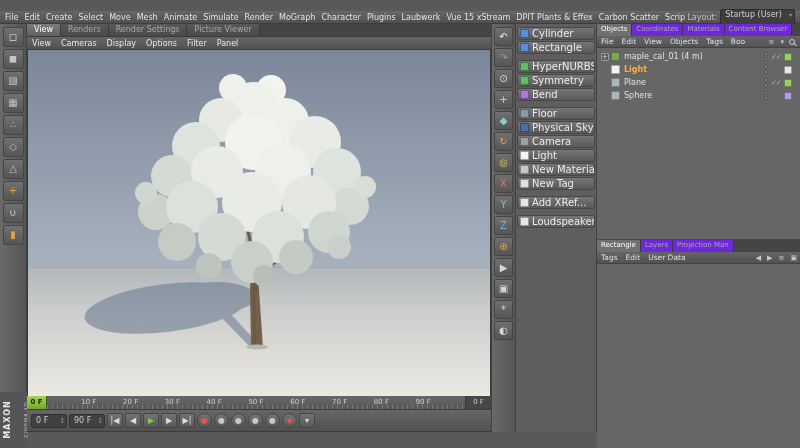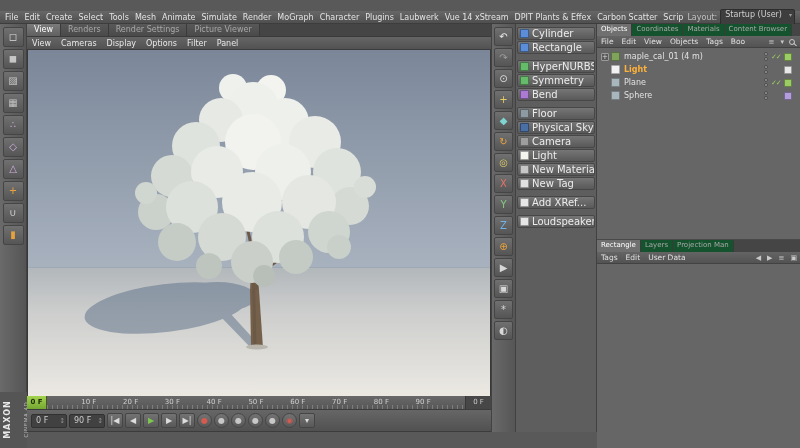--- a/index.html
+++ b/index.html
@@ -79,21 +79,21 @@
   .cmd-panel{position:absolute;left:516px;top:24px;width:81px;bottom:16px;background:#5e5e5e;border-right:1px solid #414141;
              display:flex;flex-direction:column;gap:1px;padding:3px 1px;overflow:hidden}
   .cmd-btn{height:13px;flex:none;display:flex;align-items:center;gap:3px;background:linear-gradient(#767676,#595959);
            border:1px solid #474747;border-radius:2px;font-size:10px;color:#ececec;padding:0 2px;white-space:nowrap;overflow:hidden}
   .cmd-btn.gap{margin-top:5px}
   .cmd-icon{width:9px;height:9px;border-radius:1px;flex:none;border:1px solid rgba(0,0,0,.35)}
 
   
   .right-panel{position:absolute;left:597px;top:24px;right:0;bottom:0;background:#656565;display:flex;flex-direction:column}
   .panel-tabs{display:flex;height:12px;background:#454545;font-size:7px;color:#a9a9a9;align-items:stretch}
-  .panel-tab{padding:0 4px;line-height:11px;background:#14532d;border-right:1px solid #3a3a3a;white-space:nowrap}
+  .panel-tab{padding:0 4px;line-height:11px;background:#6d28d9;border-right:1px solid #3a3a3a;white-space:nowrap}
   .panel-tab.active{background:#707070;color:#fff}
   .panel-menu{display:flex;height:12px;background:linear-gradient(#646464,#535353);border-bottom:1px solid #424242;
               font-size:7.5px;color:#e0e0e0;align-items:center}
   .panel-menu .mi{padding:0 4px}
   .pspacer{flex:1}
   .search-icon{width:6px;height:6px;border:1px solid #c9c9c9;border-radius:50%;position:relative;margin:0 5px 0 2px;flex:none}
   .search-icon:after{content:"";position:absolute;width:4px;height:1px;background:#c9c9c9;right:-3px;bottom:-1px;transform:rotate(40deg)}
   .glyph-icon{padding:0 3px;font-size:7px;color:#c9c9c9}
 
   .obj-tree{height:192px;background:#666;font-size:8px;color:#e2e2e2;border-bottom:1px solid #494949;padding-top:2px;overflow:hidden}
@@ -116,30 +116,30 @@
 
 <div id="root">
 
 
   <div class="menubar">
 
   <span class="mi">File</span>
       <span class="mi">Edit</span>
       <span class="mi">Create</span>
       <span class="mi">Select</span>
-      <span class="mi">Tools</span>
+      <span class="mi">Move</span>
       <span class="mi">Mesh</span>
       <span class="mi">Animate</span>
       <span class="mi">Simulate</span>
       <span class="mi">Render</span>
       <span class="mi">MoGraph</span>
       <span class="mi">Character</span>
       <span class="mi">Plugins</span>
       <span class="mi">Laubwerk</span>
-      <span class="mi">Vue 14 xStream</span>
+      <span class="mi">Vue 15 xStream</span>
       <span class="mi">DPIT Plants &amp; Effex</span>
       <span class="mi">Carbon Scatter</span>
       <span class="mi">Scrip</span>
     </div>
   <div class="menubar" style="background:none;border:none;pointer-events:none;justify-content:flex-end">
     <span class="mspacer"></span>
     <span class="layout-label" style="pointer-events:auto">Layout:</span>
     <span class="layout-select" style="pointer-events:auto">Startup (User)</span>
   </div>
 

